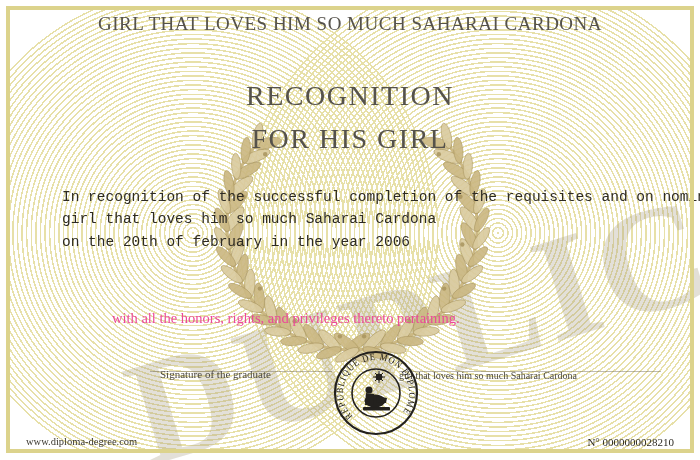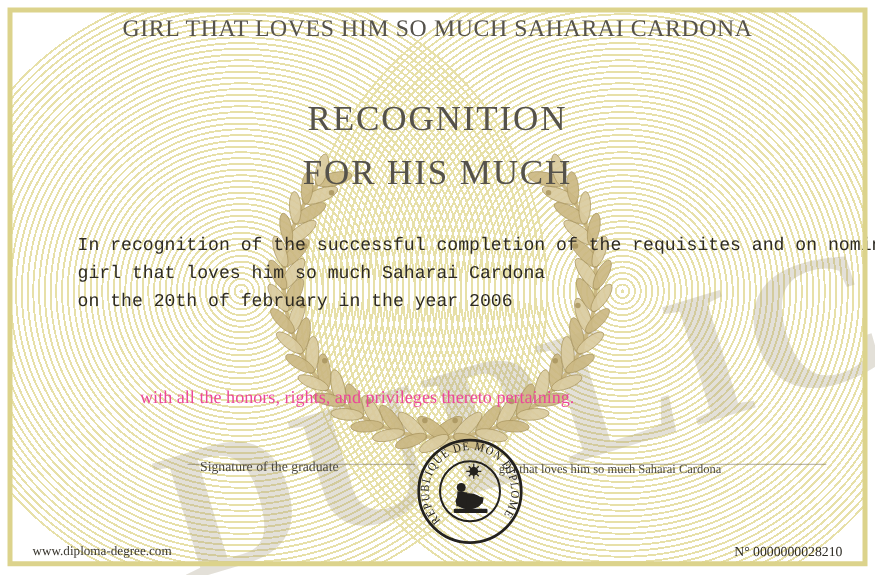--- a/index.html
+++ b/index.html
@@ -157,21 +157,21 @@
         <ellipse cx="0" cy="0" rx="13" ry="4.6" fill="#dacb9f" stroke="#a8945e" stroke-width="0.6" opacity="0.92" transform="translate(255.13193891197756,145.99633716689362) rotate(283.20000000000005) translate(10.4,0)"></ellipse>
         <circle cx="265.2062172651319" cy="154.21271810153667" r="2.2" fill="#a8945e" opacity="0.85"></circle>
       </g>
   </svg>
 
   <div class="textlayer">
     <div class="header-line">GIRL THAT LOVES HIM SO MUCH SAHARAI CARDONA</div>
 
     <div class="title">
       <div>RECOGNITION</div>
-      <div>FOR HIS MUCH</div>
+      <div>FOR HIS GIRL</div>
     </div>
 
     <div class="body-text">
       <div>In recognition of the successful completion of the requisites and on nomination of</div>
       <div>girl that loves him so much Saharai Cardona</div>
       <div>on the 20th of february in the year 2006</div>
     </div>
 
     <div class="honors-line">with all the honors, rights, and privileges thereto pertaining.</div>
 

